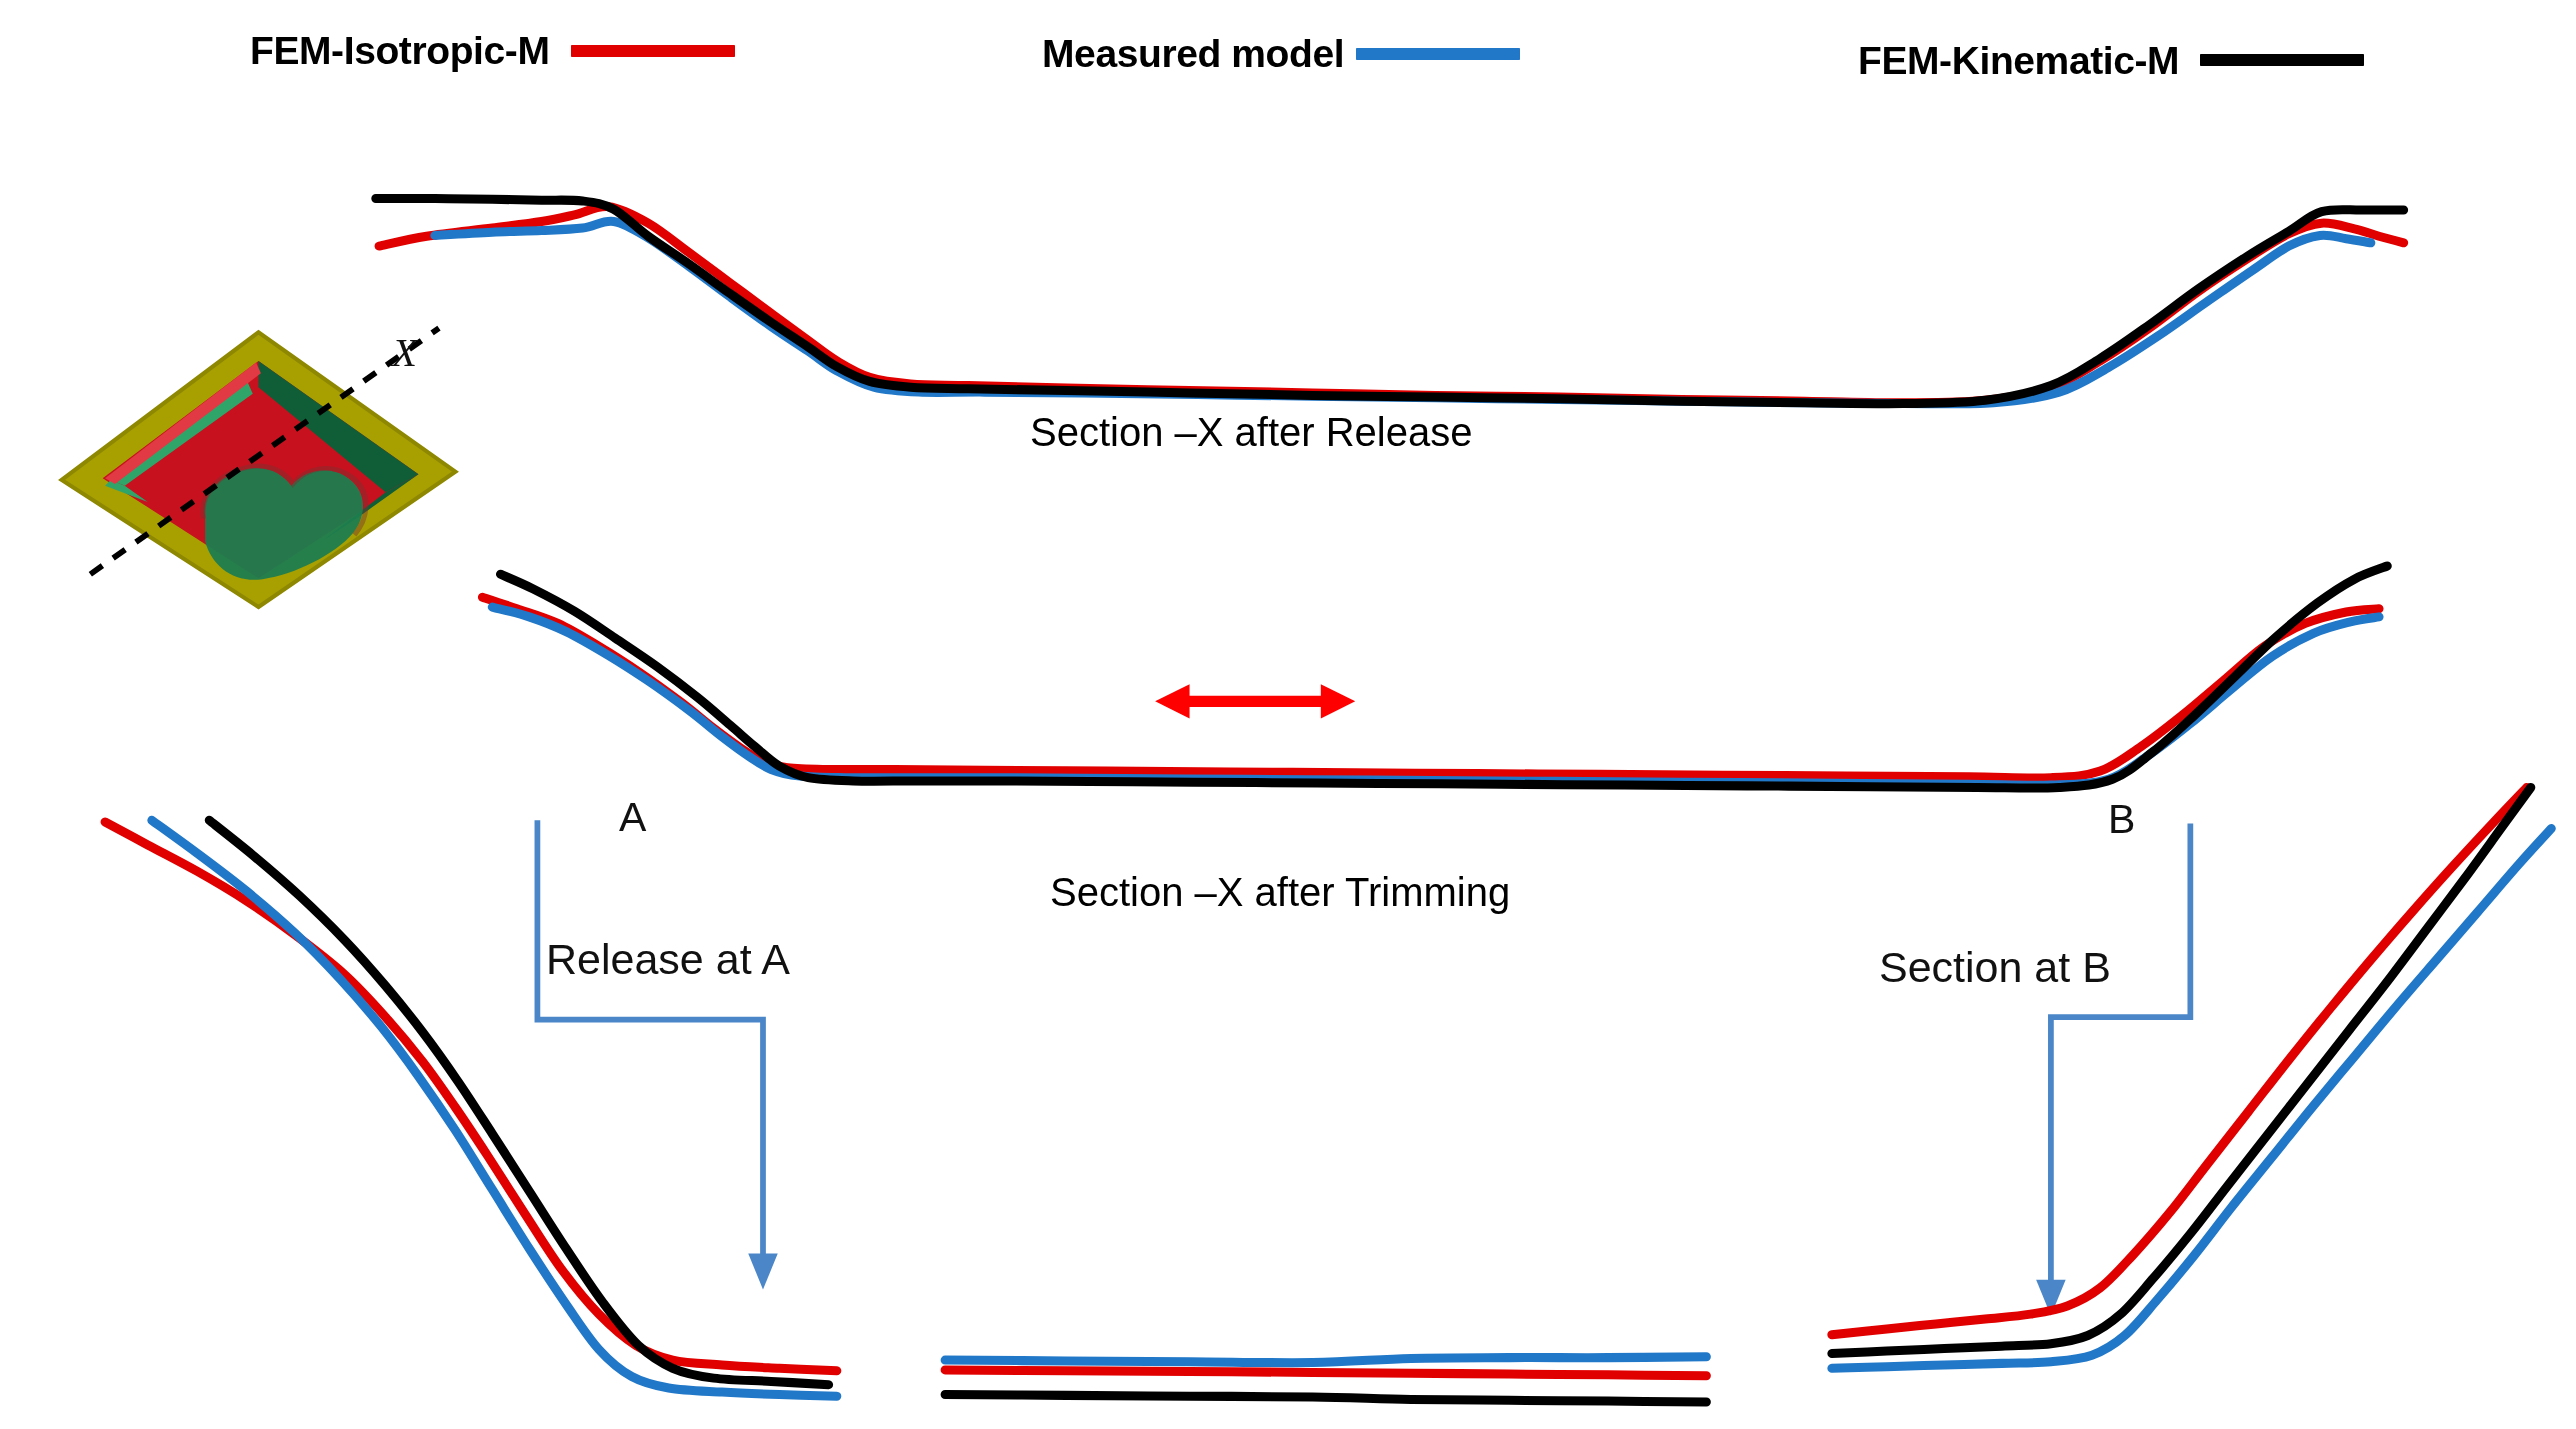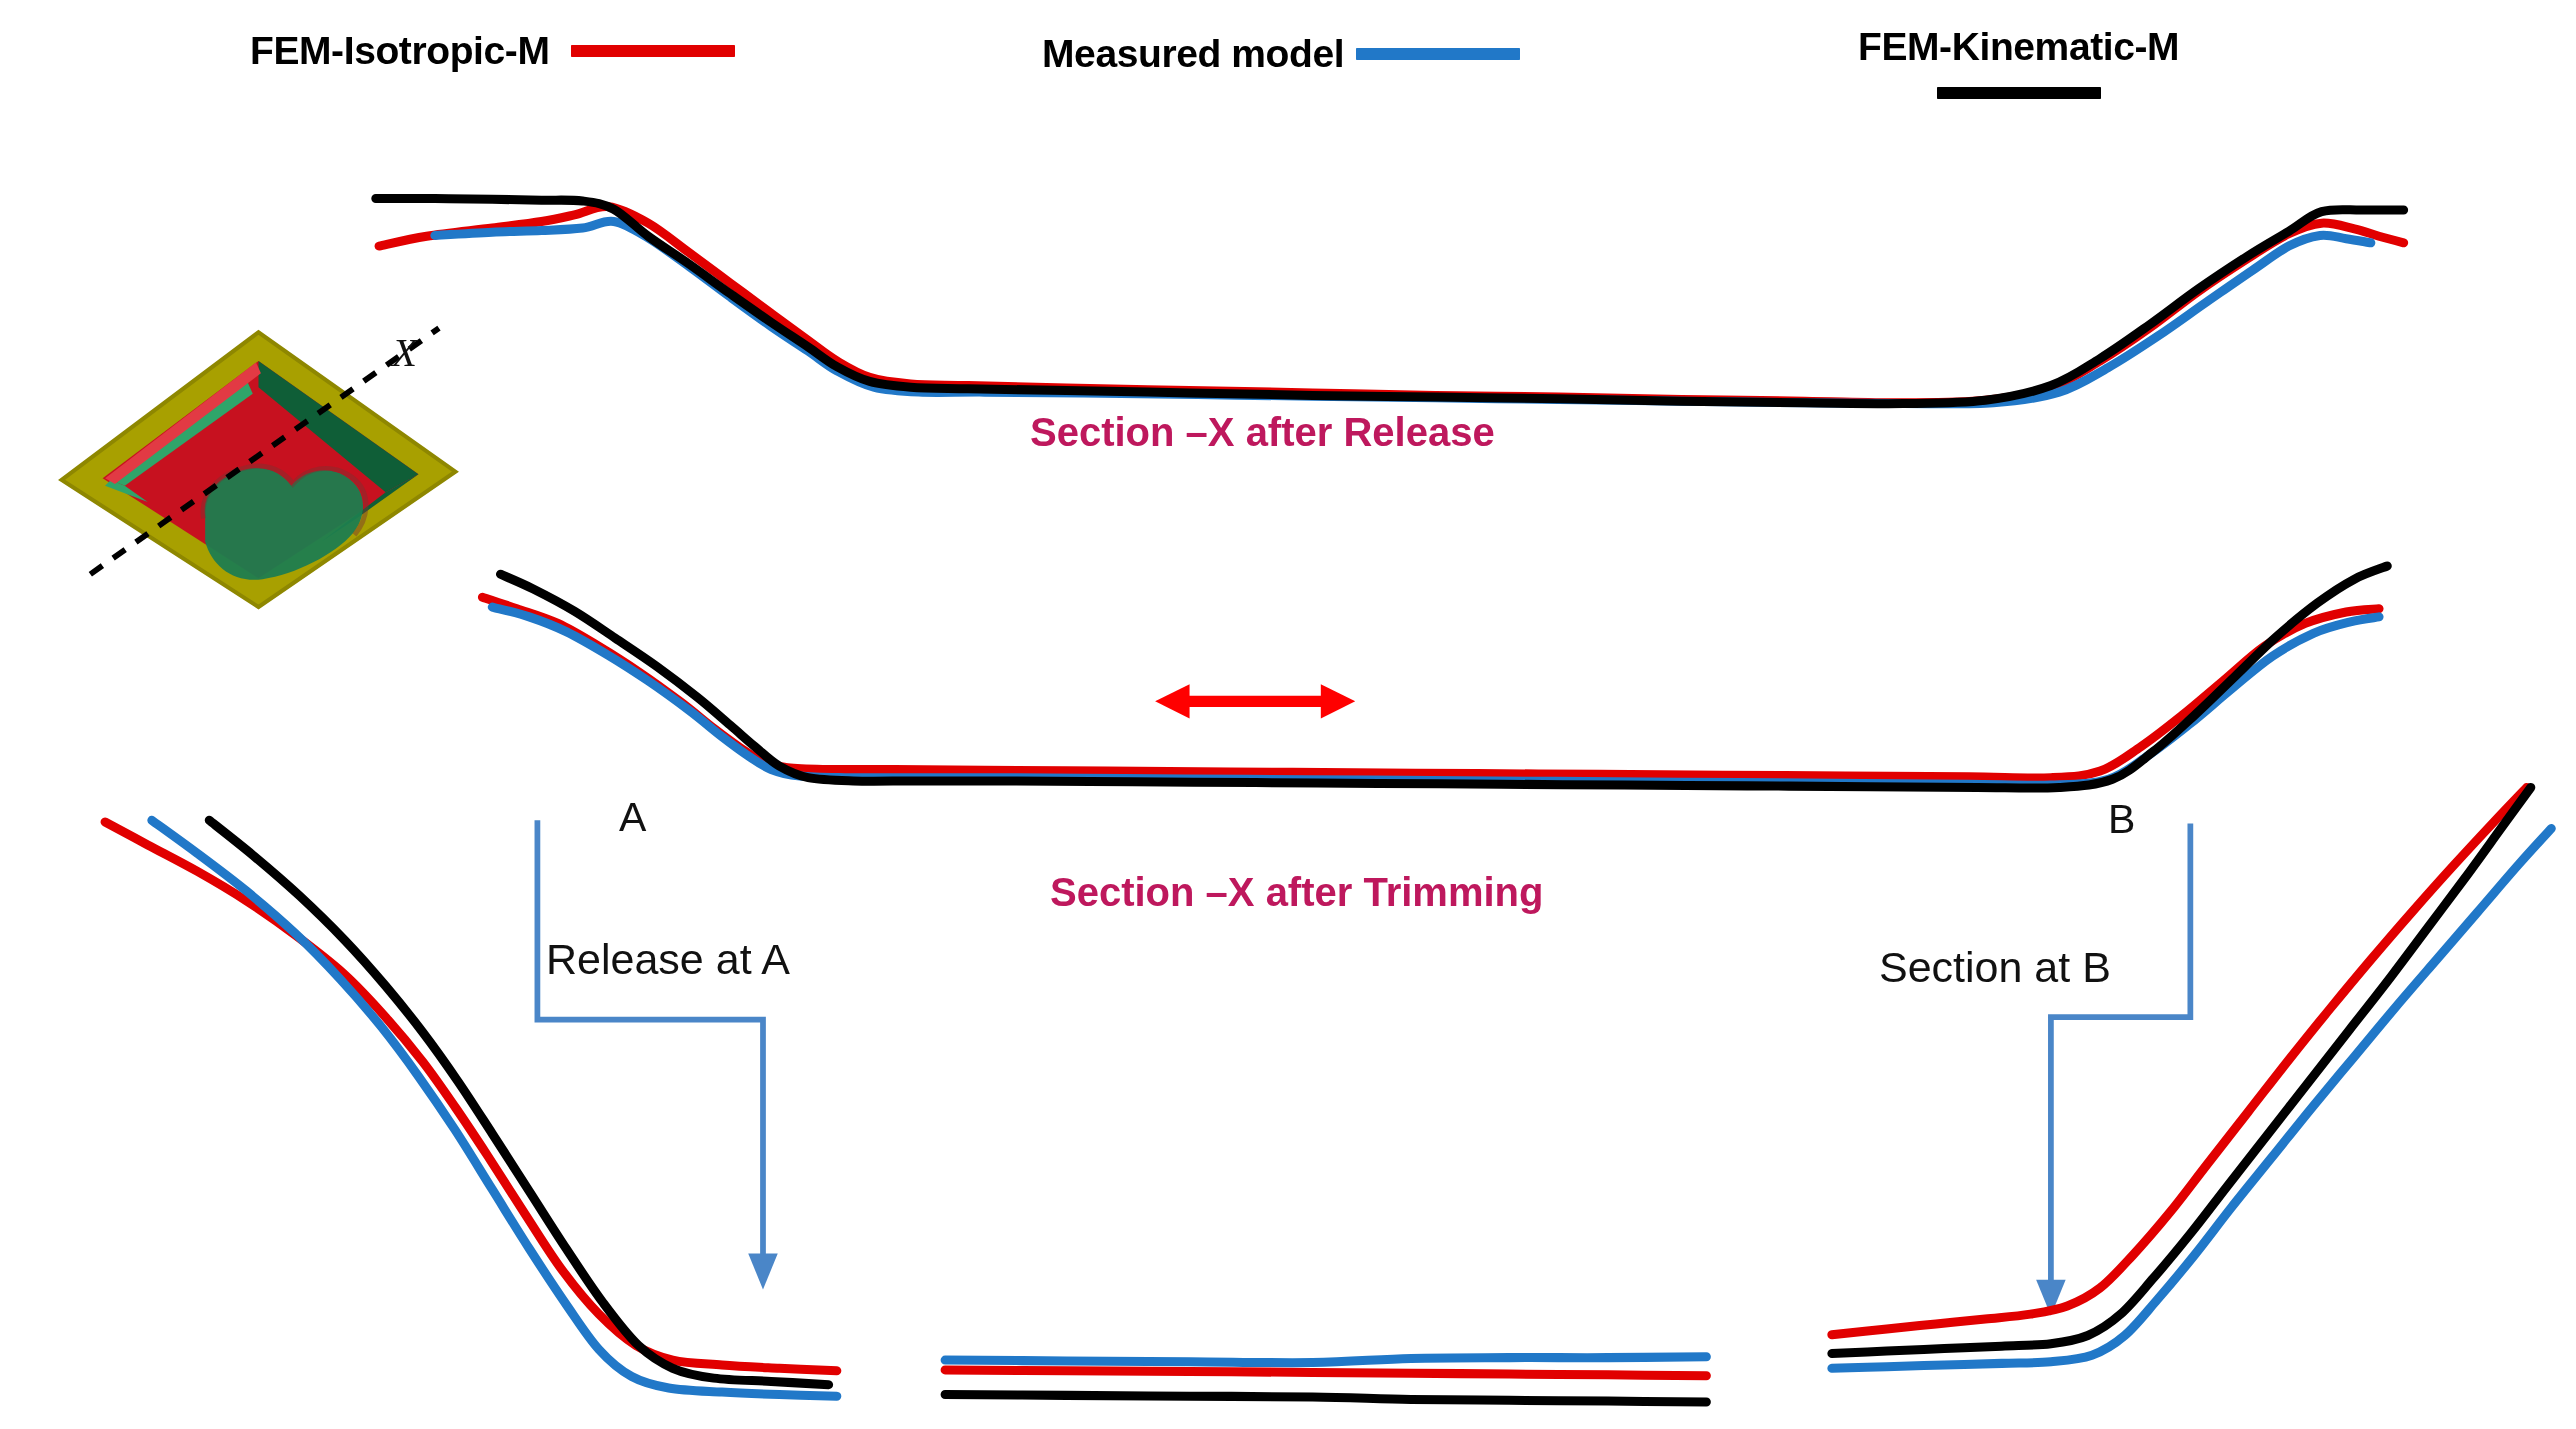--- a/index.html
+++ b/index.html
@@ -46,29 +46,29 @@
     letter-spacing: -0.4px;
   }
   .legend-swatch {
     display: block;
     width: 164px;
     height: 12.3px;
     border-radius: 0.8px;
   }
   #legend-isotropic { left: 250px; top: 6.6px; }
   #legend-measured  { left: 1042px; top: 9.8px; gap: 12px; }
-  #legend-kinematic { left: 1858px; top: 2px; flex-direction: column; }
+  #legend-kinematic { left: 1858px; top: 16px; }
 
   
   .section-caption {
     position: absolute;
     font-family: "Liberation Sans", sans-serif;
-    font-weight: bold;
+    font-weight: normal;
     font-size: 40px;
-    color: #be185d;
+    color: #000000;
     white-space: nowrap;
     letter-spacing: 0px;
   }
   #caption-release  { left: 1030px; top: 410px; }
   #caption-trimming { left: 1050px; top: 870px; }
 
   
   .plain-label {
     position: absolute;
     font-family: "Liberation Sans", sans-serif;

